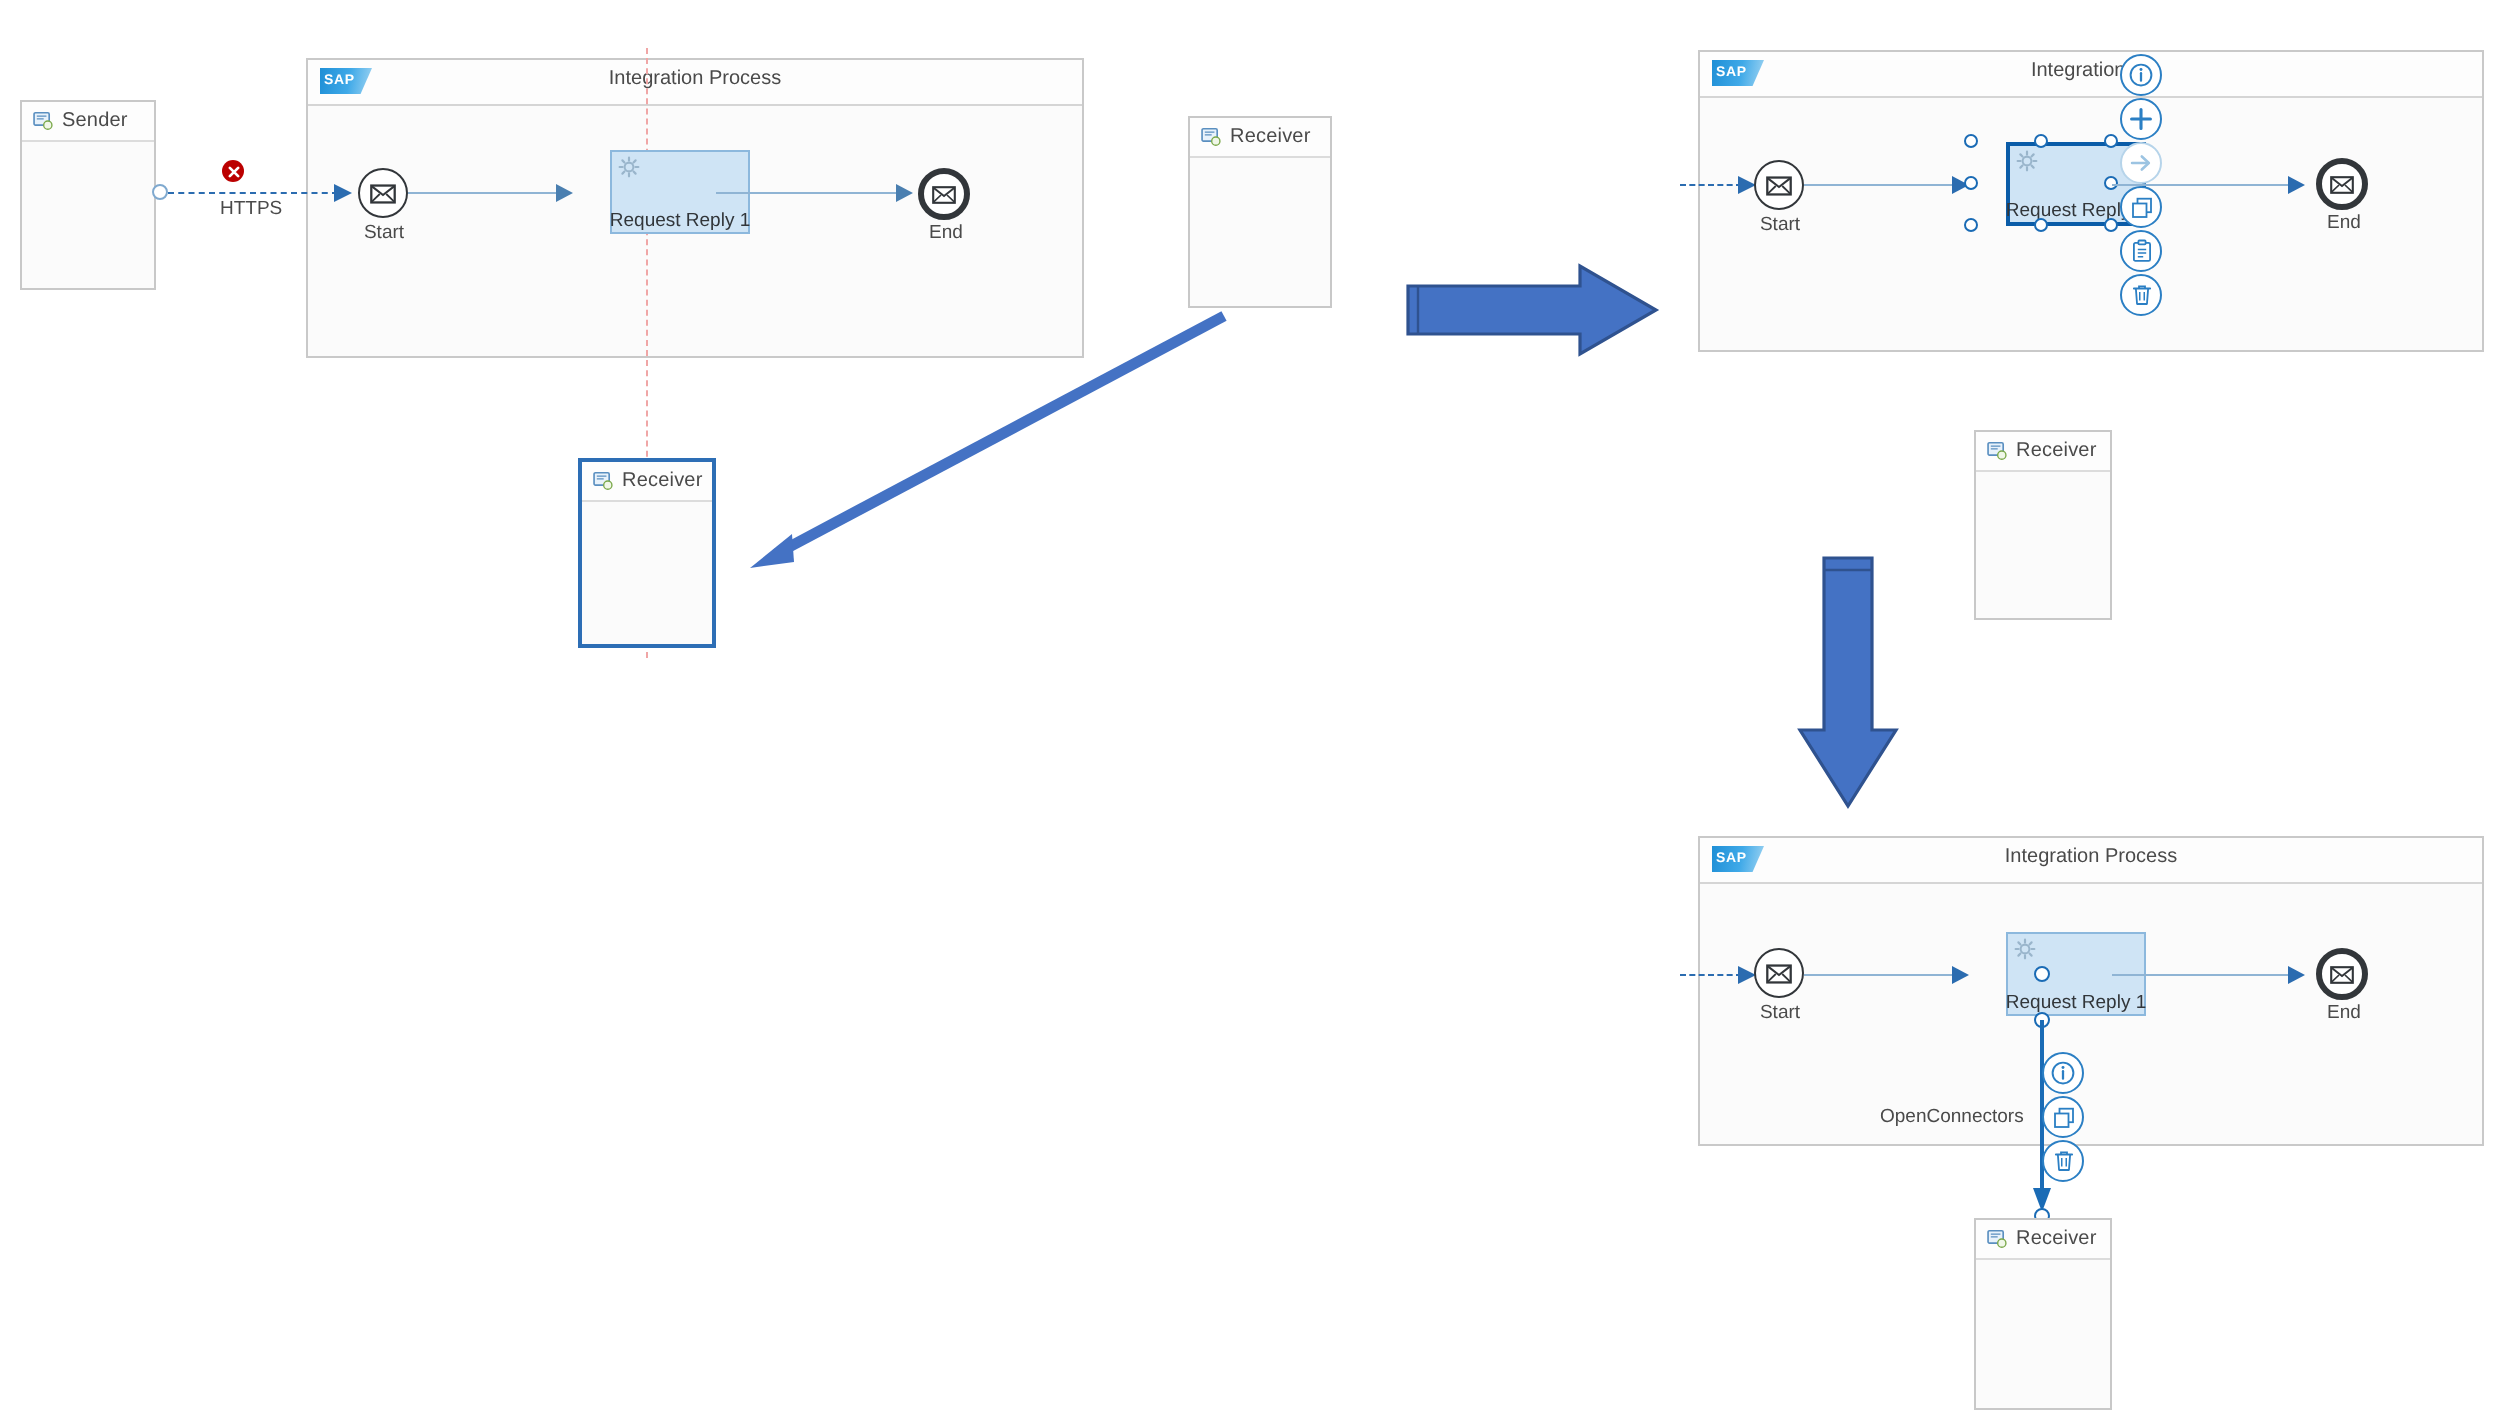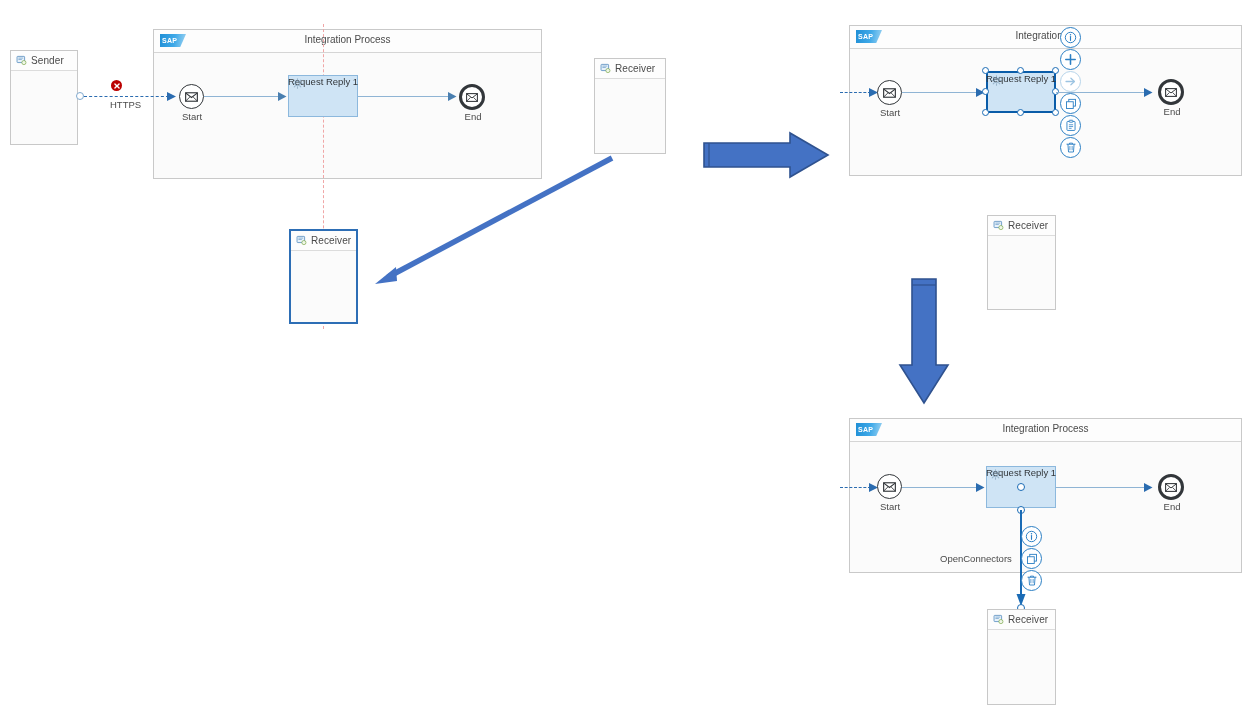--- a/index.html
+++ b/index.html
@@ -105,22 +105,23 @@
     width: 60px;
   }
 
   
   .activity {
     position: absolute;
     background: #cfe4f5;
     border: 1px solid #8cb8dd;
     box-sizing: border-box;
     display: flex;
-    align-items: flex-start;
+    align-items: flex-end;
     justify-content: center;
+    margin-left: 17px;
   }
   .activity.selected {
     border: 2px solid #0a5ca8;
     background: #cfe4f5;
   }
   .activity-label {
     font-size: 9.5px;
     color: #32363a;
     white-space: nowrap;
   }

